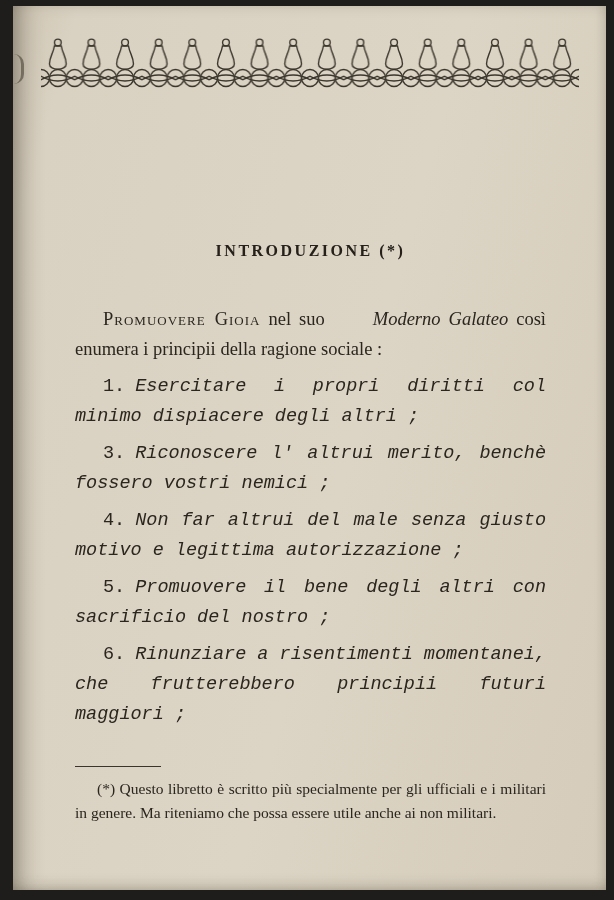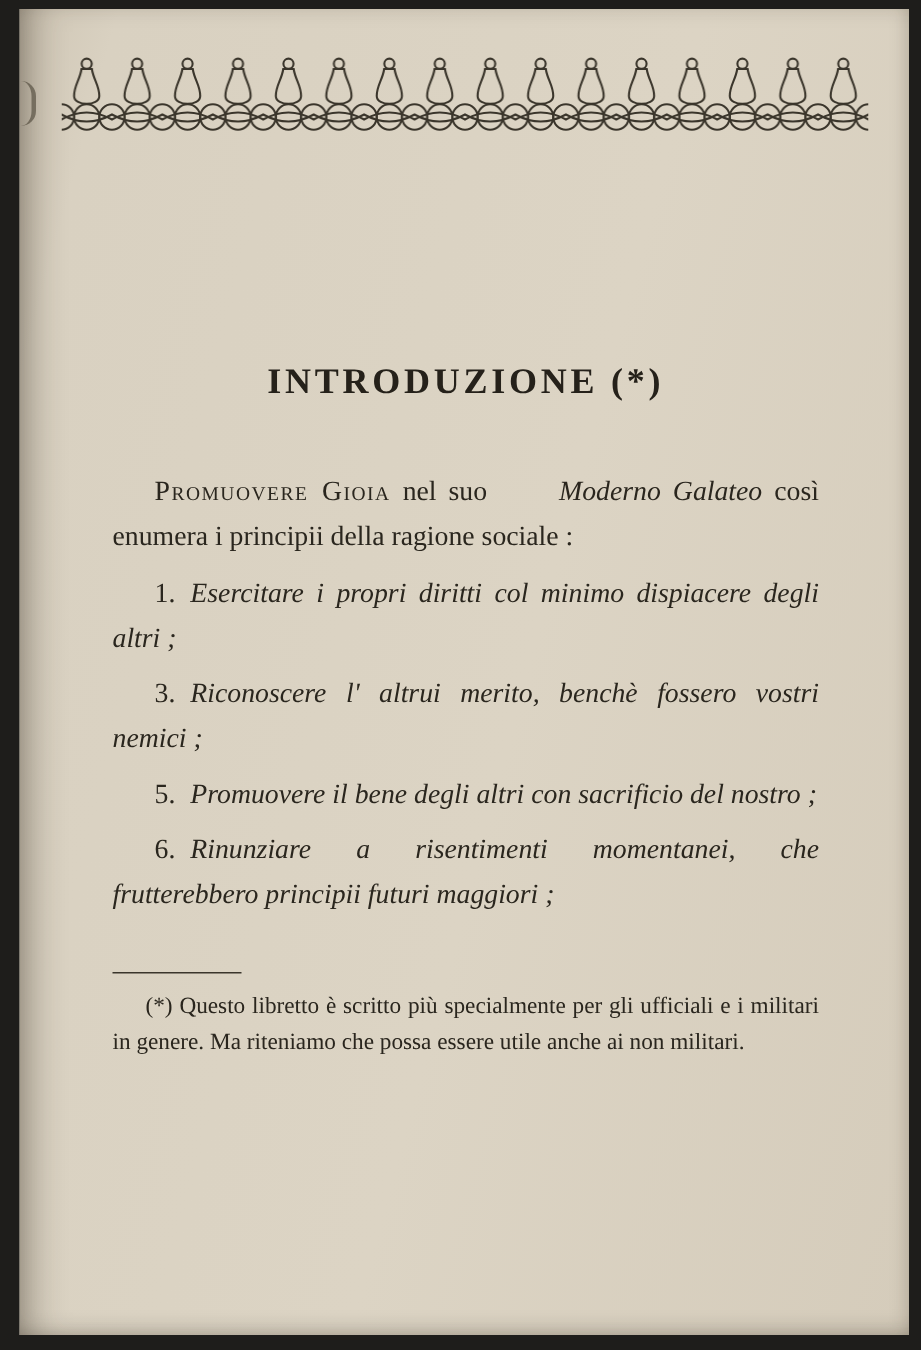--- a/index.html
+++ b/index.html
@@ -42,21 +42,21 @@
     width: 538px;
     height: 54px;
     display: block;
   }
   .content {
     padding: 0 60px 0 62px;
   }
   h1.title {
     margin: 152px 0 0 0;
     text-align: center;
-    font-size: 24px;
+    font-size: 16px;
     font-weight: bold;
     letter-spacing: 2.5px;
     color: #25211a;
   }
   .body-text {
     margin-top: 44px;
     font-size: 18.5px;
     line-height: 30px;
     text-align: justify;
   }
@@ -72,20 +72,21 @@
   ol.precepts {
     list-style: none;
     margin: 8px 0 0 0;
     padding: 0;
   }
   ol.precepts li {
     margin: 7px 0 0 0;
     text-indent: 28px;
     font-style: italic;
     text-align: justify;
+    font-family: Liberation Mono, monospace;
   }
   ol.precepts li .num {
     font-style: normal;
     padding-right: 10px;
   }
   .footnote-block {
     margin-top: 36px;
   }
   .footnote-rule {
     width: 86px;
@@ -130,20 +131,21 @@
 
       <h1 class="title">INTRODUZIONE (*)</h1>
 
       <div class="body-text">
 
         <p class="para"><span class="smallcaps">Promuovere Gioia</span><span> nel suo </span><span class="work-title">Moderno Galateo</span><span> così enumera i principii della ragione sociale :</span></p>
 
         <ol class="precepts">
           <li><span class="num">1.</span><span>Esercitare i propri diritti col minimo dispiacere degli altri ;</span></li>
           <li><span class="num">3.</span><span>Riconoscere l' altrui merito, benchè fossero vostri nemici ;</span></li>
+          <li><span class="num">4.</span><span>Non far altrui del male senza giusto motivo e legittima autorizzazione ;</span></li>
           <li><span class="num">5.</span><span>Promuovere il bene degli altri con sacrificio del nostro ;</span></li>
           <li><span class="num">6.</span><span>Rinunziare a risentimenti momentanei, che frutterebbero principii futuri maggiori ;</span></li>
         </ol>
       </div>
 
       <div class="footnote-block">
         <hr class="footnote-rule">
         <p class="footnote">(*) Questo libretto è scritto più specialmente per gli ufficiali e i militari in genere. Ma riteniamo che possa essere utile anche ai non militari.</p>
       </div>
 

